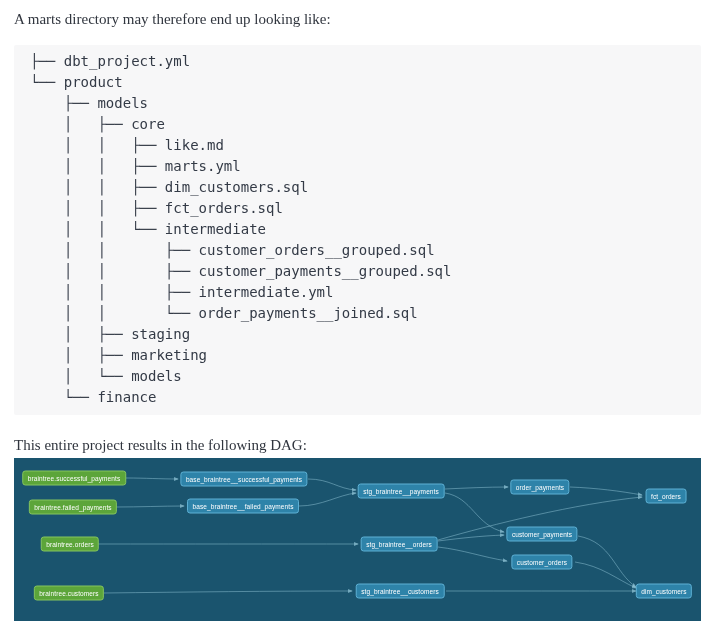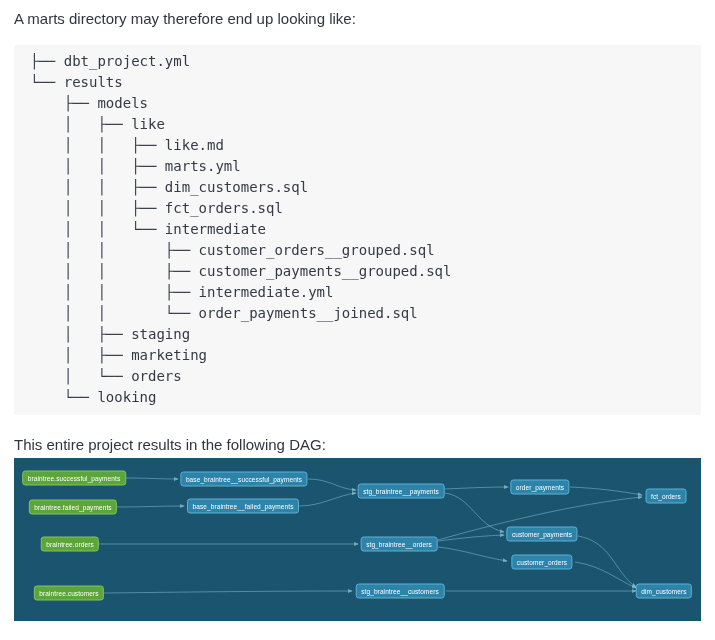--- a/index.html
+++ b/index.html
@@ -4,21 +4,21 @@
 <style>
   * { box-sizing: border-box; margin: 0; padding: 0; }
   html, body { background: #ffffff; }
   body {
     width: 715px; height: 640px; overflow: hidden;
     font-family: "Liberation Sans", sans-serif;
     color: #30353e;
   }
   .page { padding: 0 14px; }
   .para {
-    font-size: 15px; line-height: 18px; color: #30353e;
+    font-size: 15px; line-height: 18px; color: #30353e; font-family: Liberation Serif, serif;
   }
   .para-1 { margin: 10px 0 17px; }
   .para-2 { margin: 21px 0 4px; }
   .code-block {
     background: #f7f7f8;
     border-radius: 2px;
     padding: 6px 16px;
     width: 687px;
     height: 370px;
     overflow: hidden;
@@ -58,36 +58,36 @@
 </style>
 </head>
 <body>
 
 <div class="page">
 
   <p class="para para-1">A marts directory may therefore end up looking like:</p>
 
   <div class="code-block">
     <pre><span>├── dbt_project.yml</span>
-<span>└── results</span>
+<span>└── product</span>
 <span>    ├── models</span>
-<span>    │   ├── like</span>
+<span>    │   ├── core</span>
 <span>    │   │   ├── like.md</span>
 <span>    │   │   ├── marts.yml</span>
 <span>    │   │   ├── dim_customers.sql</span>
 <span>    │   │   ├── fct_orders.sql</span>
 <span>    │   │   └── intermediate</span>
 <span>    │   │       ├── customer_orders__grouped.sql</span>
 <span>    │   │       ├── customer_payments__grouped.sql</span>
 <span>    │   │       ├── intermediate.yml</span>
 <span>    │   │       └── order_payments__joined.sql</span>
 <span>    │   ├── staging</span>
 <span>    │   ├── marketing</span>
-<span>    │   └── orders</span>
-<span>    └── looking</span></pre>
+<span>    │   └── models</span>
+<span>    └── finance</span></pre>
   </div>
 
   <p class="para para-2">This entire project results in the following DAG:</p>
 
   <div class="dag-panel">
 
     <svg class="dag-edges" viewBox="0 0 687 163" xmlns="http://www.w3.org/2000/svg">
       <defs>
         <marker id="arrow" markerWidth="5" markerHeight="4" refX="4.2" refY="2" orient="auto">
           <path d="M0,0 L5,2 L0,4 z" fill="#8fc3d6" fill-opacity="0.7"></path>

